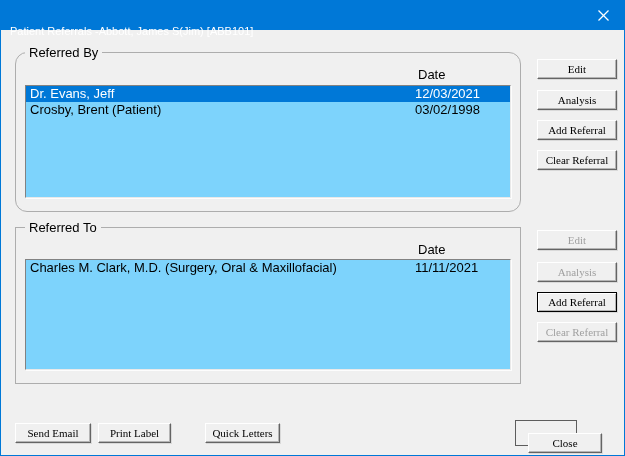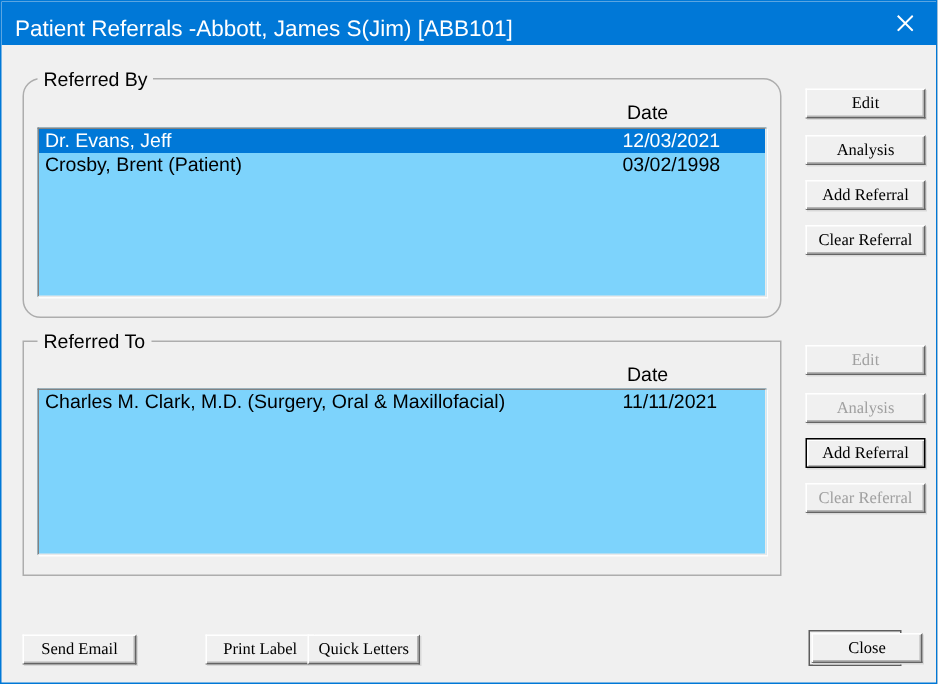--- a/index.html
+++ b/index.html
@@ -11,22 +11,22 @@
     background:var(--dialog-bg,#f0f0f0);
     border:1px solid var(--accent,#0078D7);
     overflow:hidden;
   }
 
   .titlebar {
     position:absolute; top:0; left:0; right:0; height:29px;
     background:var(--accent,#0078D7); color:#fff;
   }
   .title-text {
-    position:absolute; left:9px; top:4px; line-height:29px;
-    font-size:15px; white-space:nowrap;
+    position:absolute; left:9px; top:16px; line-height:29px;
+    font-size:11px; white-space:nowrap;
   }
   .close-btn {
     position:absolute; right:0; top:0; width:42px; height:29px;
     display:flex; align-items:center; justify-content:center;
     cursor:default;
   }
 
   .groupbox {
     position:absolute; border:1px solid #adadad;
   }
@@ -59,22 +59,22 @@
     border:1px solid; border-color:#ffffff #646464 #646464 #ffffff;
     box-shadow: inset -1px -1px 0 #b4b4b4, 1px 1px 0 #d9d9d9;
     cursor:default; user-select:none;
   }
   .btn.disabled { color:#a0a0a0; }
   .btn.focused {
     border:1px solid #000;
     box-shadow: inset 1px 1px 0 #ffffff, inset -1px -1px 0 #b4b4b4, 1px 1px 0 #d9d9d9;
   }
   .default-frame {
-    position:absolute; left:538px; top:419px; width:62px; height:24px;
-    border:1px solid #5d5d5d; padding:1px; background:#f0f0f0;
+    position:absolute; left:514px; top:419px; width:62px; height:24px;
+    border:1px solid #5d5d5d; padding:12px; background:#f0f0f0;
   }
   .default-frame .btn { position:static; width:74px; height:20px; display:block; }
 
   .footer-btn { width:auto; }
 </style>
 </head>
 <body>
 
 <div class="window">
 
@@ -111,20 +111,20 @@
         <div class="lb-row"><span class="cell-name">Charles M. Clark, M.D. (Surgery, Oral &amp; Maxillofacial)</span><span class="cell-date">11/11/2021</span></div>
       </div>
   </div>
 
   <div class="btn disabled" style="left:536px; top:229px;">Edit</div>
   <div class="btn disabled" style="left:536px; top:261px;">Analysis</div>
   <div class="btn focused" style="left:536px; top:291px;">Add Referral</div>
   <div class="btn disabled" style="left:536px; top:321px;">Clear Referral</div>
 
   <div class="btn footer-btn" style="left:14px;  top:422px; width:76px;">Send Email</div>
-  <div class="btn footer-btn" style="left:97px;  top:422px; width:73px;margin-left:39px;">Print Label</div>
+  <div class="btn footer-btn" style="left:97px;  top:422px; width:73px;">Print Label</div>
   <div class="btn footer-btn" style="left:180px; top:422px; width:75px;margin-left:24px;">Quick Letters</div>
 
   <div class="default-frame">
     <div class="btn">Close</div>
   </div>
 
 </div>
 
 </body></html>

